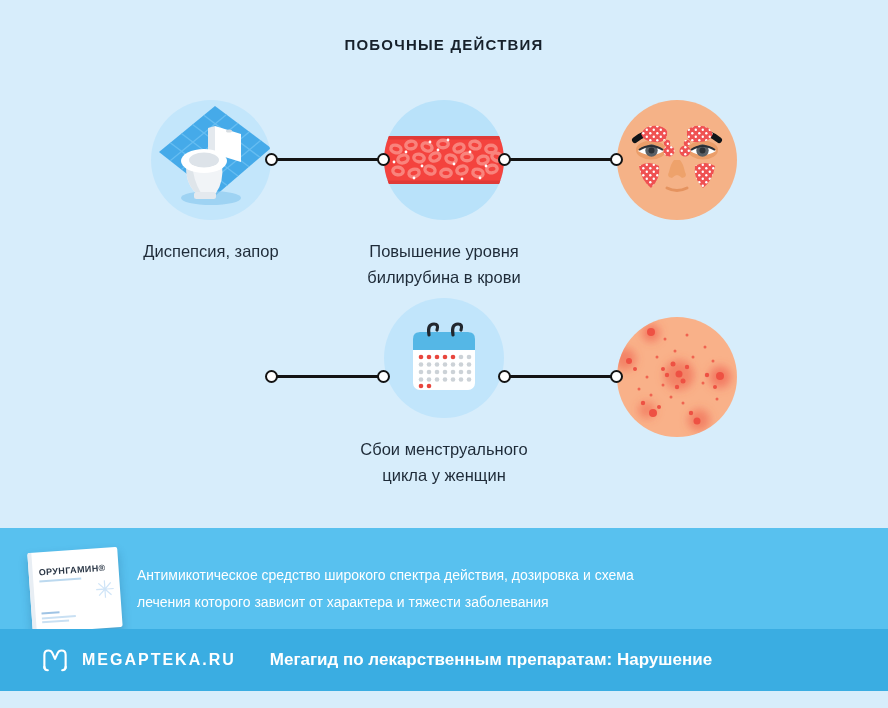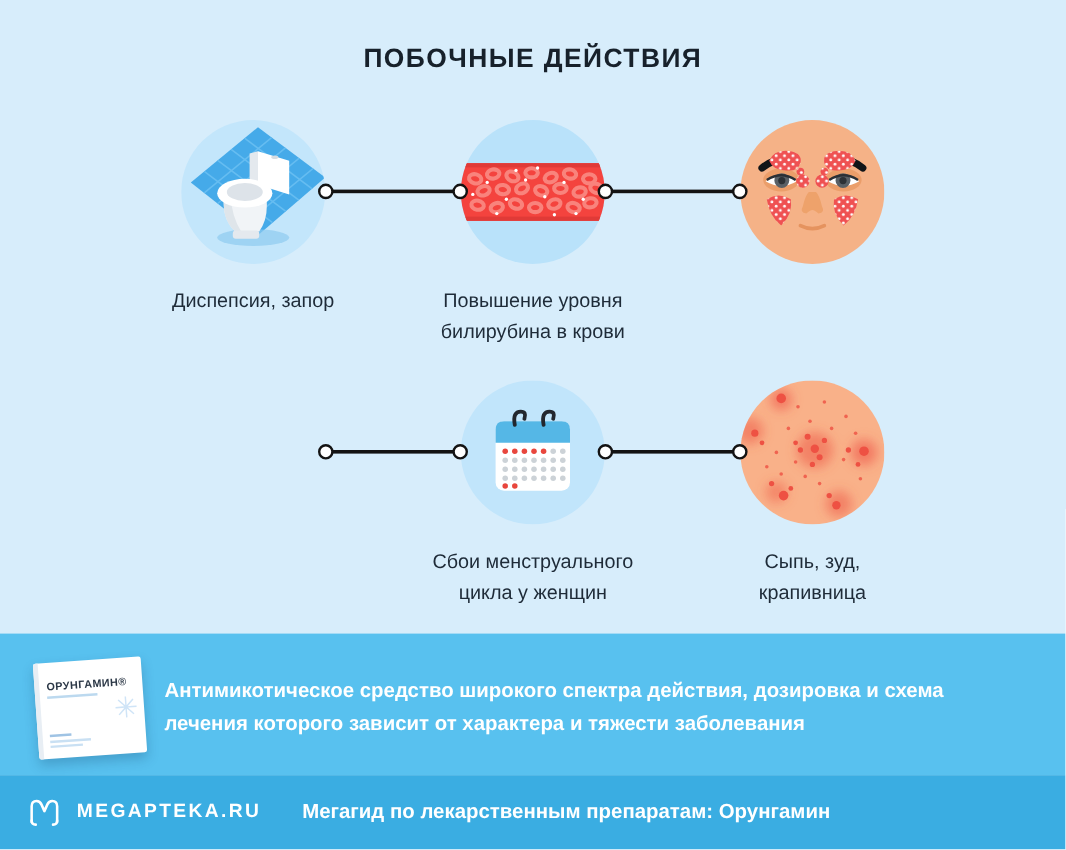--- a/index.html
+++ b/index.html
@@ -1,21 +1,21 @@
 <!DOCTYPE html>
 <html><head>
 <meta charset="utf-8">
 <style>
   html,body{margin:0;padding:0;}
   body{font-family:"Liberation Sans",sans-serif;}
   .stage{position:relative;width:888px;height:708px;background:#d7edfb;overflow:hidden;}
 
   
   .title{position:absolute;top:36px;left:0;width:100%;text-align:center;
-         font-size:22px;font-weight:800;letter-spacing:1.2px;color:#17212b;margin:0;}
+         font-size:15px;font-weight:800;letter-spacing:1.2px;color:#17212b;margin:0;}
   .cell{position:absolute;width:260px;text-align:center;}
   .bubble{width:120px;height:120px;margin:0 auto;border-radius:50%;}
   .bubble svg{display:block;width:120px;height:120px;}
   .caption{margin-top:18px;font-size:16.5px;line-height:26px;font-weight:500;
            color:#1e2b38;white-space:pre-line;}
 
   .connector{position:absolute;width:125px;height:13px;}
   .connector .line{position:absolute;left:6px;right:6px;top:5.25px;height:2.5px;background:#131313;}
   .connector .dot{position:absolute;top:0;width:13px;height:13px;box-sizing:border-box;
                   background:#ffffff;border:2.5px solid #131313;border-radius:50%;}
@@ -28,25 +28,25 @@
   .package .edge{position:absolute;left:0;top:0;bottom:0;width:4px;background:#e8eef4;border-radius:2px 0 0 2px;}
   .package .pkg-brand{margin:15px 0 0 10px;font-size:9px;font-weight:800;letter-spacing:.4px;color:#2b3746;}
   .package .pkg-line{margin:3px 0 0 10px;width:42px;height:2px;background:#bcd9ef;}
   .package .wm{position:absolute;right:5px;top:28px;font-size:24px;color:rgba(130,185,235,.38);}
   .package .bar{position:absolute;left:10px;height:2px;background:#c9e0f3;}
   .package .bar.b1{bottom:18px;width:18px;background:#9fc3e4;}
   .package .bar.b2{bottom:13px;width:34px;}
   .package .bar.b3{bottom:9px;width:27px;}
   .card-text{position:absolute;left:137px;top:26px;width:700px;color:#ffffff;}
   .card-name{font-size:17.5px;font-weight:800;margin:0;}
-  .card-desc{margin:8px 0 0;font-size:17px;line-height:27px;font-weight:700;white-space:pre-line;}
+  .card-desc{margin:8px 0 0;font-size:14px;line-height:27px;font-weight:400;white-space:pre-line;}
 
   
-  .footer{position:absolute;left:0;top:646px;width:888px;height:62px;background:#3aade2;
-          display:flex;align-items:center;padding-left:22px;box-sizing:border-box;color:#ffffff;}
+  .footer{position:absolute;left:0;top:629px;width:888px;height:62px;background:#3aade2;
+          display:flex;align-items:center;padding-left:40px;box-sizing:border-box;color:#ffffff;}
   .brand{margin-left:12px;font-size:16px;font-weight:800;letter-spacing:2px;}
   .tagline{margin-left:34px;font-size:17px;font-weight:700;}
 </style>
 </head>
 <body>
 
 <div class="stage">
 
   <h1 class="title">ПОБОЧНЫЕ ДЕЙСТВИЯ</h1>
 
@@ -184,21 +184,21 @@
               <circle cx="70" cy="43" r="3.2"></circle>
             <path d="M22,66 Q32,60 42,66 Q44,78 34,88 Q24,80 22,66 Z"></path>
             <path d="M78,66 Q88,60 98,66 Q96,80 86,88 Q76,78 78,66 Z"></path>
           </g>
         </g>
       </svg>
     </div>
   </div>
 
 
-  <div class="cell" style="left:314px;top:317px">
+  <div class="cell" style="left:314px;top:298px">
     <div class="bubble">
       <svg viewBox="0 0 120 120">
         <defs>
             <clipPath id="cc">
               <circle cx="60" cy="60" r="60"></circle>
             </clipPath>
           </defs>
         <g clip-path="url(#cc)">
           <rect width="120" height="120" fill="#c1e5fb"></rect>
           <rect x="29" y="34" width="62" height="58" rx="7" fill="#ffffff"></rect>
@@ -298,22 +298,20 @@
             <circle cx="40" cy="40" r="1.5"></circle>
               <circle cx="76" cy="40" r="1.5"></circle>
               <circle cx="58" cy="34" r="1.5"></circle>
             <circle cx="86" cy="66" r="1.5"></circle>
               <circle cx="46" cy="68" r="1.5"></circle>
               <circle cx="34" cy="78" r="1.5"></circle>
           </g>
         </g>
       </svg>
     </div>
-    <div class="caption">Сыпь, зуд,
-крапивница</div>
   </div>
 
   <div class="connector" style="left:265px;top:153px">
     <div class="line"></div>
     <div class="dot l"></div>
     <div class="dot r"></div>
   </div>
   <div class="connector" style="left:498px;top:153px">
     <div class="line"></div>
     <div class="dot l"></div>
@@ -348,16 +346,16 @@
 
   <footer class="footer">
     <svg width="30" height="29" viewBox="0 0 48 46">
       <g stroke="#ffffff" stroke-width="3.4" fill="none" stroke-linecap="round" stroke-linejoin="round">
         <path d="M7,35 L7,14 Q7,7 13.5,7 Q18,7 20,11.5 L24,20.5 L28,11.5 Q30,7 34.5,7 Q41,7 41,14 L41,35"></path>
         <path d="M7,33 Q7,38.5 12.5,38.5"></path>
         <path d="M41,33 Q41,38.5 35.5,38.5"></path>
       </g>
     </svg>
     <span class="brand">MEGAPTEKA.RU</span>
-    <span class="tagline">Мегагид по лекарственным препаратам: Орунгамин</span>
+    <span class="tagline">Мегагид по лекарственным препаратам: Нарушение</span>
   </footer>
 
 </div>
 
 </body></html>

